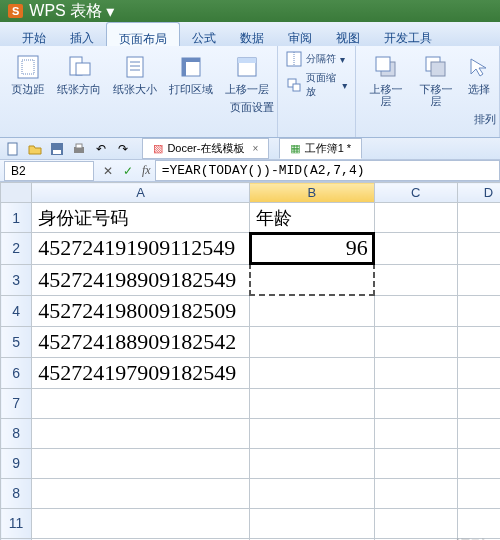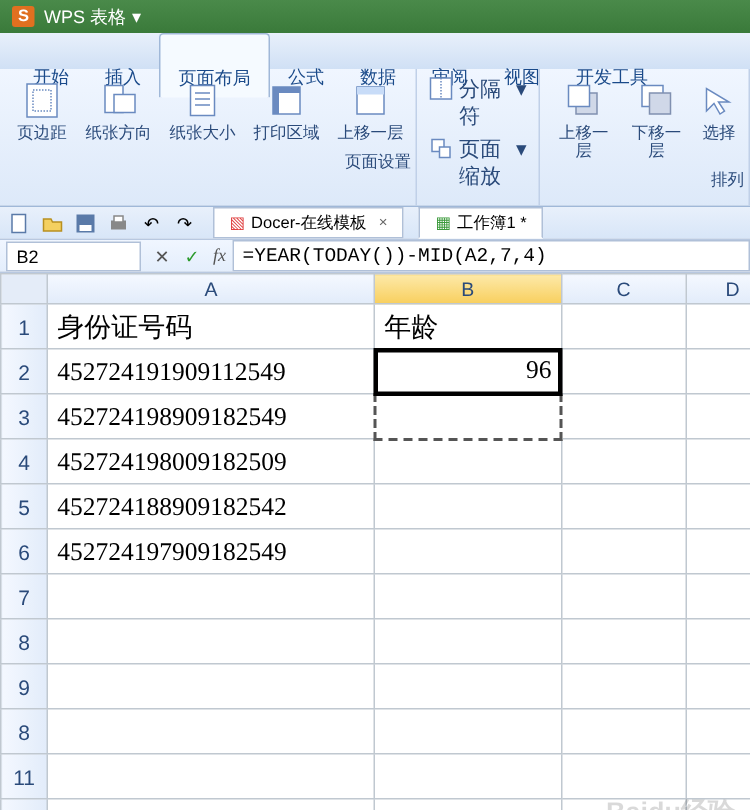--- a/index.html
+++ b/index.html
@@ -1,34 +1,34 @@
 <!DOCTYPE html>
 <html><head>
 <meta charset="utf-8">
 <style>
   * { box-sizing: border-box; margin: 0; padding: 0; font-family: "Microsoft YaHei", Arial, sans-serif; }
   body { width: 500px; height: 540px; background: #fff; overflow: hidden; font-size: 12px; }
 
   .titlebar { background: linear-gradient(#4a8a4a,#3a7a3a); height: 22px; display: flex; align-items: center; padding: 0 8px; color: #fff; }
   .titlebar .logo { background:#e07020; color:#fff; font-weight:bold; padding:1px 4px; border-radius:2px; margin-right:6px; font-size:11px;}
-  .titlebar span { font-size: 12px; }
+  .titlebar span { font-size: 16px; }
   .dd { margin-left:4px; font-size:9px;}
 
   .menubar { background: linear-gradient(#e8f0fb,#d0e0f5); height: 24px; display: flex; align-items: stretch; padding-left: 10px; }
-  .menubar .tab { padding: 21px 12px; color: #1a4a8a; cursor: pointer; font-family: Liberation Serif, serif; }
+  .menubar .tab { padding: 8px 12px; color: #1a4a8a; cursor: pointer; font-family: Liberation Serif, serif; }
   .menubar .tab.active { background: #f5faff; border: 1px solid #a0b8d8; border-bottom: none; border-radius: 3px 3px 0 0; text-align: center; }
 
   .ribbon { background: linear-gradient(#f0f6ff,#dde9f9); height: 92px; border-bottom: 1px solid #a0b8d8; display: flex; }
   .ribbon-group { border-right: 1px solid #c0d0e8; padding: 4px 3px 2px 6px; display: flex; flex-direction: column; }
   .ribbon-group .row { display: flex; gap: 2px; }
   .ribbon-btn { display: flex; flex-direction: column; align-items: center; justify-content: flex-start; padding: 2px 4px; min-width: 44px; cursor: pointer; border: 1px solid transparent; border-radius: 2px;}
   .ribbon-btn .ic { width: 28px; height: 28px; display:flex;align-items:center;justify-content:center; }
   .ribbon-btn .lbl { font-size: 11px; color: #2a4a7a; margin-top: 2px; text-align: center; line-height: 1.1; }
   .ribbon-side { display:flex; flex-direction:column; gap:2px; padding:4px 6px;}
-  .ribbon-side .srow { display:flex; gap:4px; font-size:14px; color:#2a4a7a; padding:1px 2px; cursor:pointer;}
+  .ribbon-side .srow { display:flex; align-items:center; gap:4px; font-size:10px; color:#2a4a7a; padding:1px 2px; cursor:pointer;}
   .group-label { text-align:right; font-size:11px; color:#2a4a7a; padding-top:2px;}
 
   .qat { background: linear-gradient(#e8f0fb,#d8e6f8); height: 22px; display:flex; align-items:center; padding:0 4px; gap:4px; border-bottom:1px solid #b8c8e0;}
   .qat .qbtn { width:18px; height:18px; display:flex;align-items:center;justify-content:center; cursor:pointer; }
   .qat .doctab { background:#fff; border:1px solid #b0c0d8; padding:2px 10px; font-size:11px; margin-left:6px; display:flex; align-items:center; gap:4px;}
   .qat .doctab.active { background:#fff; border-bottom-color:#fff;}
   .qat .close-x { color:#666; font-size:10px; margin-left:4px; cursor:pointer;}
 
   .fbar { background: linear-gradient(#f0f6ff,#e4eefc); height: 22px; display:flex; align-items:center; border-bottom:1px solid #b8c8e0; }
   .namebox { width: 90px; background:#fff; border:1px solid #b0c0d8; margin:0 4px; padding:2px 6px; font-size:12px;}
@@ -36,21 +36,21 @@
   .fxlabel { font-style:italic; font-family:"Times New Roman",serif; color:#555; margin:0 4px;}
   .formula { flex:1; background:#fff; border:1px solid #b0c0d8; padding:2px 6px; font-family:"Courier New",monospace; font-size:13px;}
 
   .grid-wrap { position:relative; }
   table.sheet { border-collapse: collapse; width: 520px; table-layout:fixed;}
   table.sheet th, table.sheet td { border:1px solid #c0c8d0; }
   table.sheet th { background: linear-gradient(#f4f8ff,#e2ecfa); color:#2a4a7a; font-weight:normal; text-align:center; }
   table.sheet .corner { width:30px; height:20px; background:#e4ecf8;}
   table.sheet thead th.col { height:20px; font-size:13px;}
   table.sheet tbody th.rowh { width:30px; background:linear-gradient(to right,#f4f8ff,#e2ecfa); font-size:14px; text-align:center;}
-  table.sheet tbody td { height:30px; padding:2px 6px; font-size:17px; font-family:"SimSun","宋体",serif; color:#000; background:#fff; vertical-align:middle; overflow:hidden;}
+  table.sheet tbody td { height:30px; padding:2px 6px; font-size:22px; font-family:"SimSun","宋体",serif; color:#000; background:#fff; vertical-align:middle; overflow:hidden;}
   table.sheet tbody tr:first-child td { font-size:18px; }
   .col-A { width:210px; }
   .col-B { width:120px; }
   .col-C { width:80px; }
   .col-D { width:60px; }
   th.col.sel { background:linear-gradient(#fde9a8,#f8cf5e); }
   th.rowh.sel { background:linear-gradient(to right,#fde9a8,#f8cf5e); }
   td.active { outline:3px solid #000; outline-offset:-2px; text-align:right;}
   td.marquee { border:2px dashed #555 !important; }
   td.ralign { text-align:right; }

